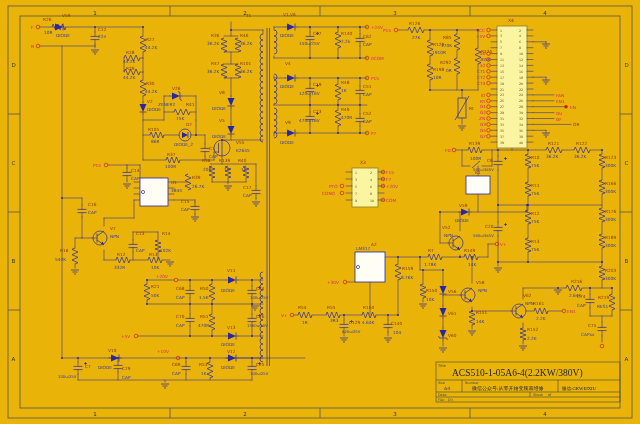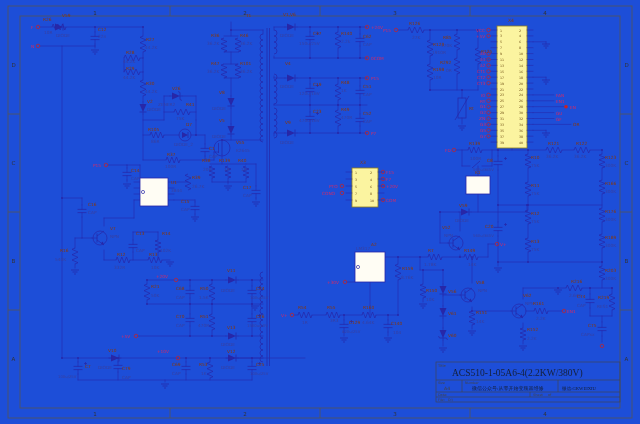--- a/index.html
+++ b/index.html
@@ -1,16 +1,16 @@
 <!DOCTYPE html>
 <html><head>
 <meta charset="utf-8">
 <style>
   html,body{margin:0;padding:0;background:#ddd;}
-  .page{width:640px;height:424px;background:#1d4ed8;position:relative;overflow:hidden;font-family:"DejaVu Sans",sans-serif;}
+  .page{width:640px;height:424px;background:#eab308;position:relative;overflow:hidden;font-family:"DejaVu Sans",sans-serif;}
   svg{position:absolute;left:0;top:0;}
   .t{font-family:"DejaVu Sans",sans-serif;}
   .d{fill:#8a3808}
   .v{fill:#3a3f9e}
   .p{fill:#d42a66}
   .pin{fill:#6b4a10;font-family:"DejaVu Sans",sans-serif;}
   .zone{fill:#333;font-family:"DejaVu Sans",sans-serif;font-size:5.5px;}
   .w{stroke:#2727a8;stroke-width:0.55;fill:none;stroke-linecap:round;}
   .sym{stroke:#2727a8;stroke-width:0.7;fill:none;}
   .fil{fill:#2727a8;stroke:none;}

